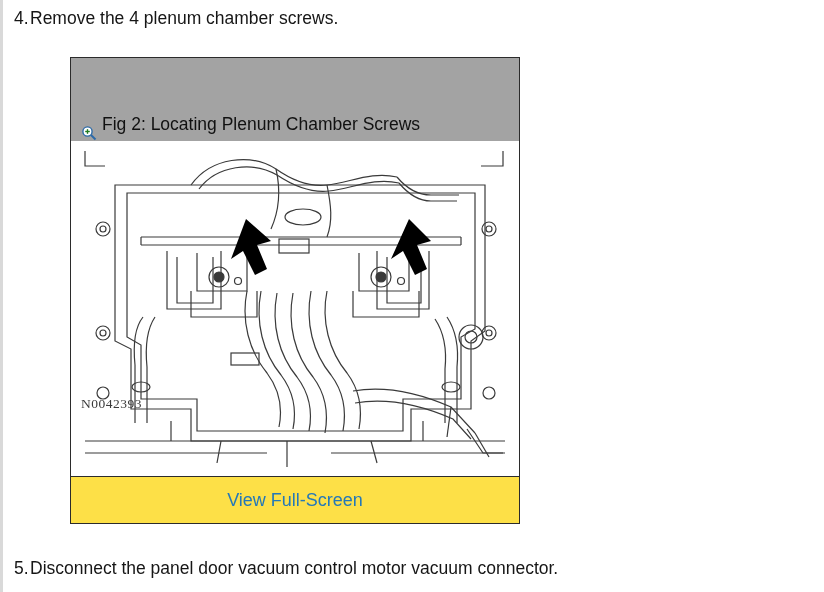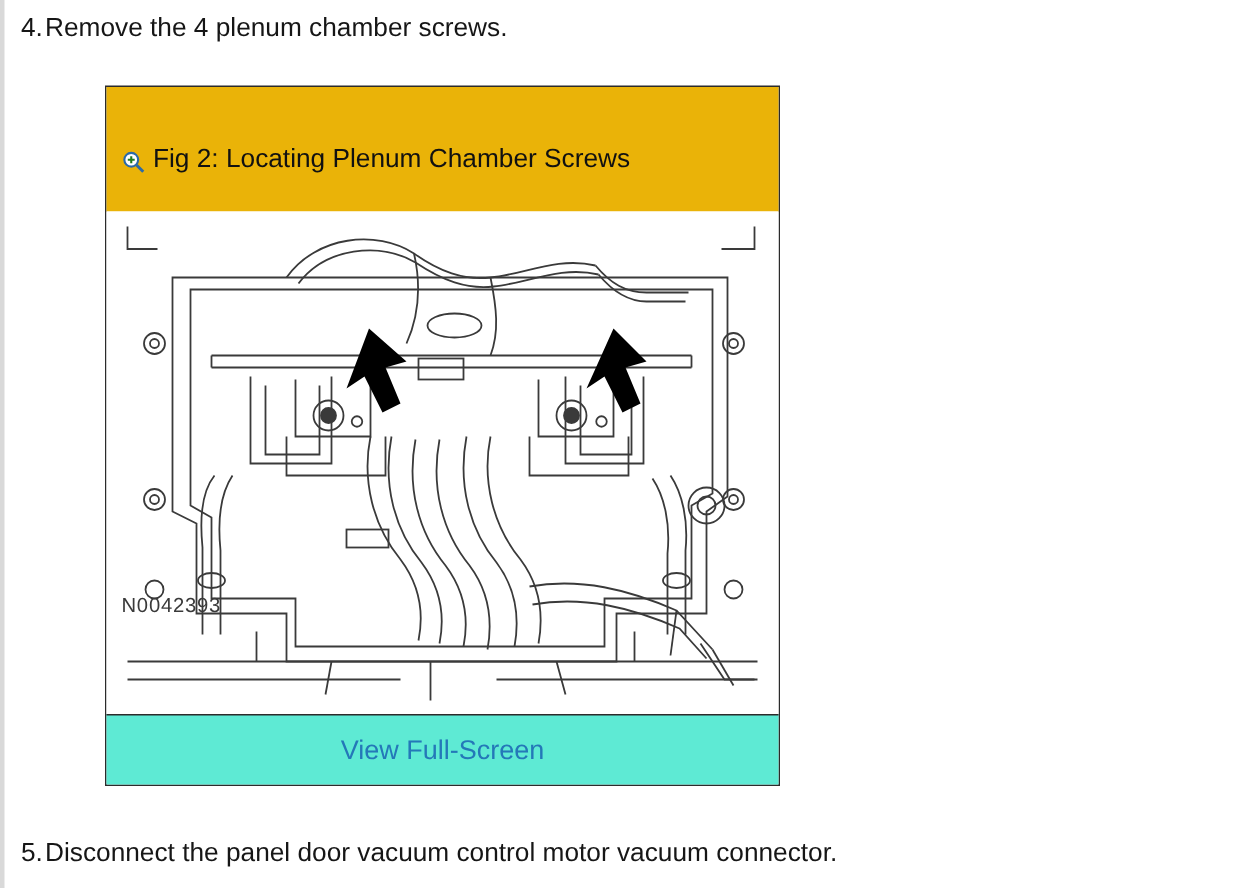--- a/index.html
+++ b/index.html
@@ -65,26 +65,26 @@
     position: absolute;
     left: 70px;
     top: 57px;
     width: 450px;
     height: 467px;
     border: 1px solid #2b2b2b;
     box-sizing: border-box;
     background: #ffffff;
   }
   .figure-header {
-    background: #eab308;
+    background: #a3a3a3;
     height: 83px;
     box-sizing: border-box;
     padding: 11px 30px 0 10px;
     display: flex;
-    align-items: center;
+    align-items: flex-end;
   }
   .zoom-icon {
     width: 16px;
     height: 16px;
     flex: 0 0 16px;
     margin-top: 5px;
     margin-right: 5px;
     position: relative;
   }
   .zoom-icon svg { display: block; }
@@ -103,40 +103,40 @@
   .figure-svg {
     position: absolute;
     left: 0;
     top: 0;
   }
   .figure-code {
     position: absolute;
     left: 10px;
     top: 255px;
     font-size: 13.5px;
-    font-family: Liberation Sans, sans-serif;
+    font-family: Liberation Serif, serif;
     color: #3a3a3a;
     letter-spacing: 0.5px;
   }
   .courtesy {
     position: absolute;
     left: 0;
     top: 292px;
     width: 100%;
     text-align: center;
     font-size: 13.5px;
     color: #222222;
   }
   .figure-footer {
     border-top: 1px solid #2b2b2b;
     height: 46px;
     display: flex;
     align-items: center;
     justify-content: center;
-    background: #5eead4;
+    background: #fde047;
   }
   .view-link {
     color: #2478b8;
     font-size: 18px;
     text-decoration: none;
     cursor: pointer;
   }
 </style>
 </head>
 <body>

